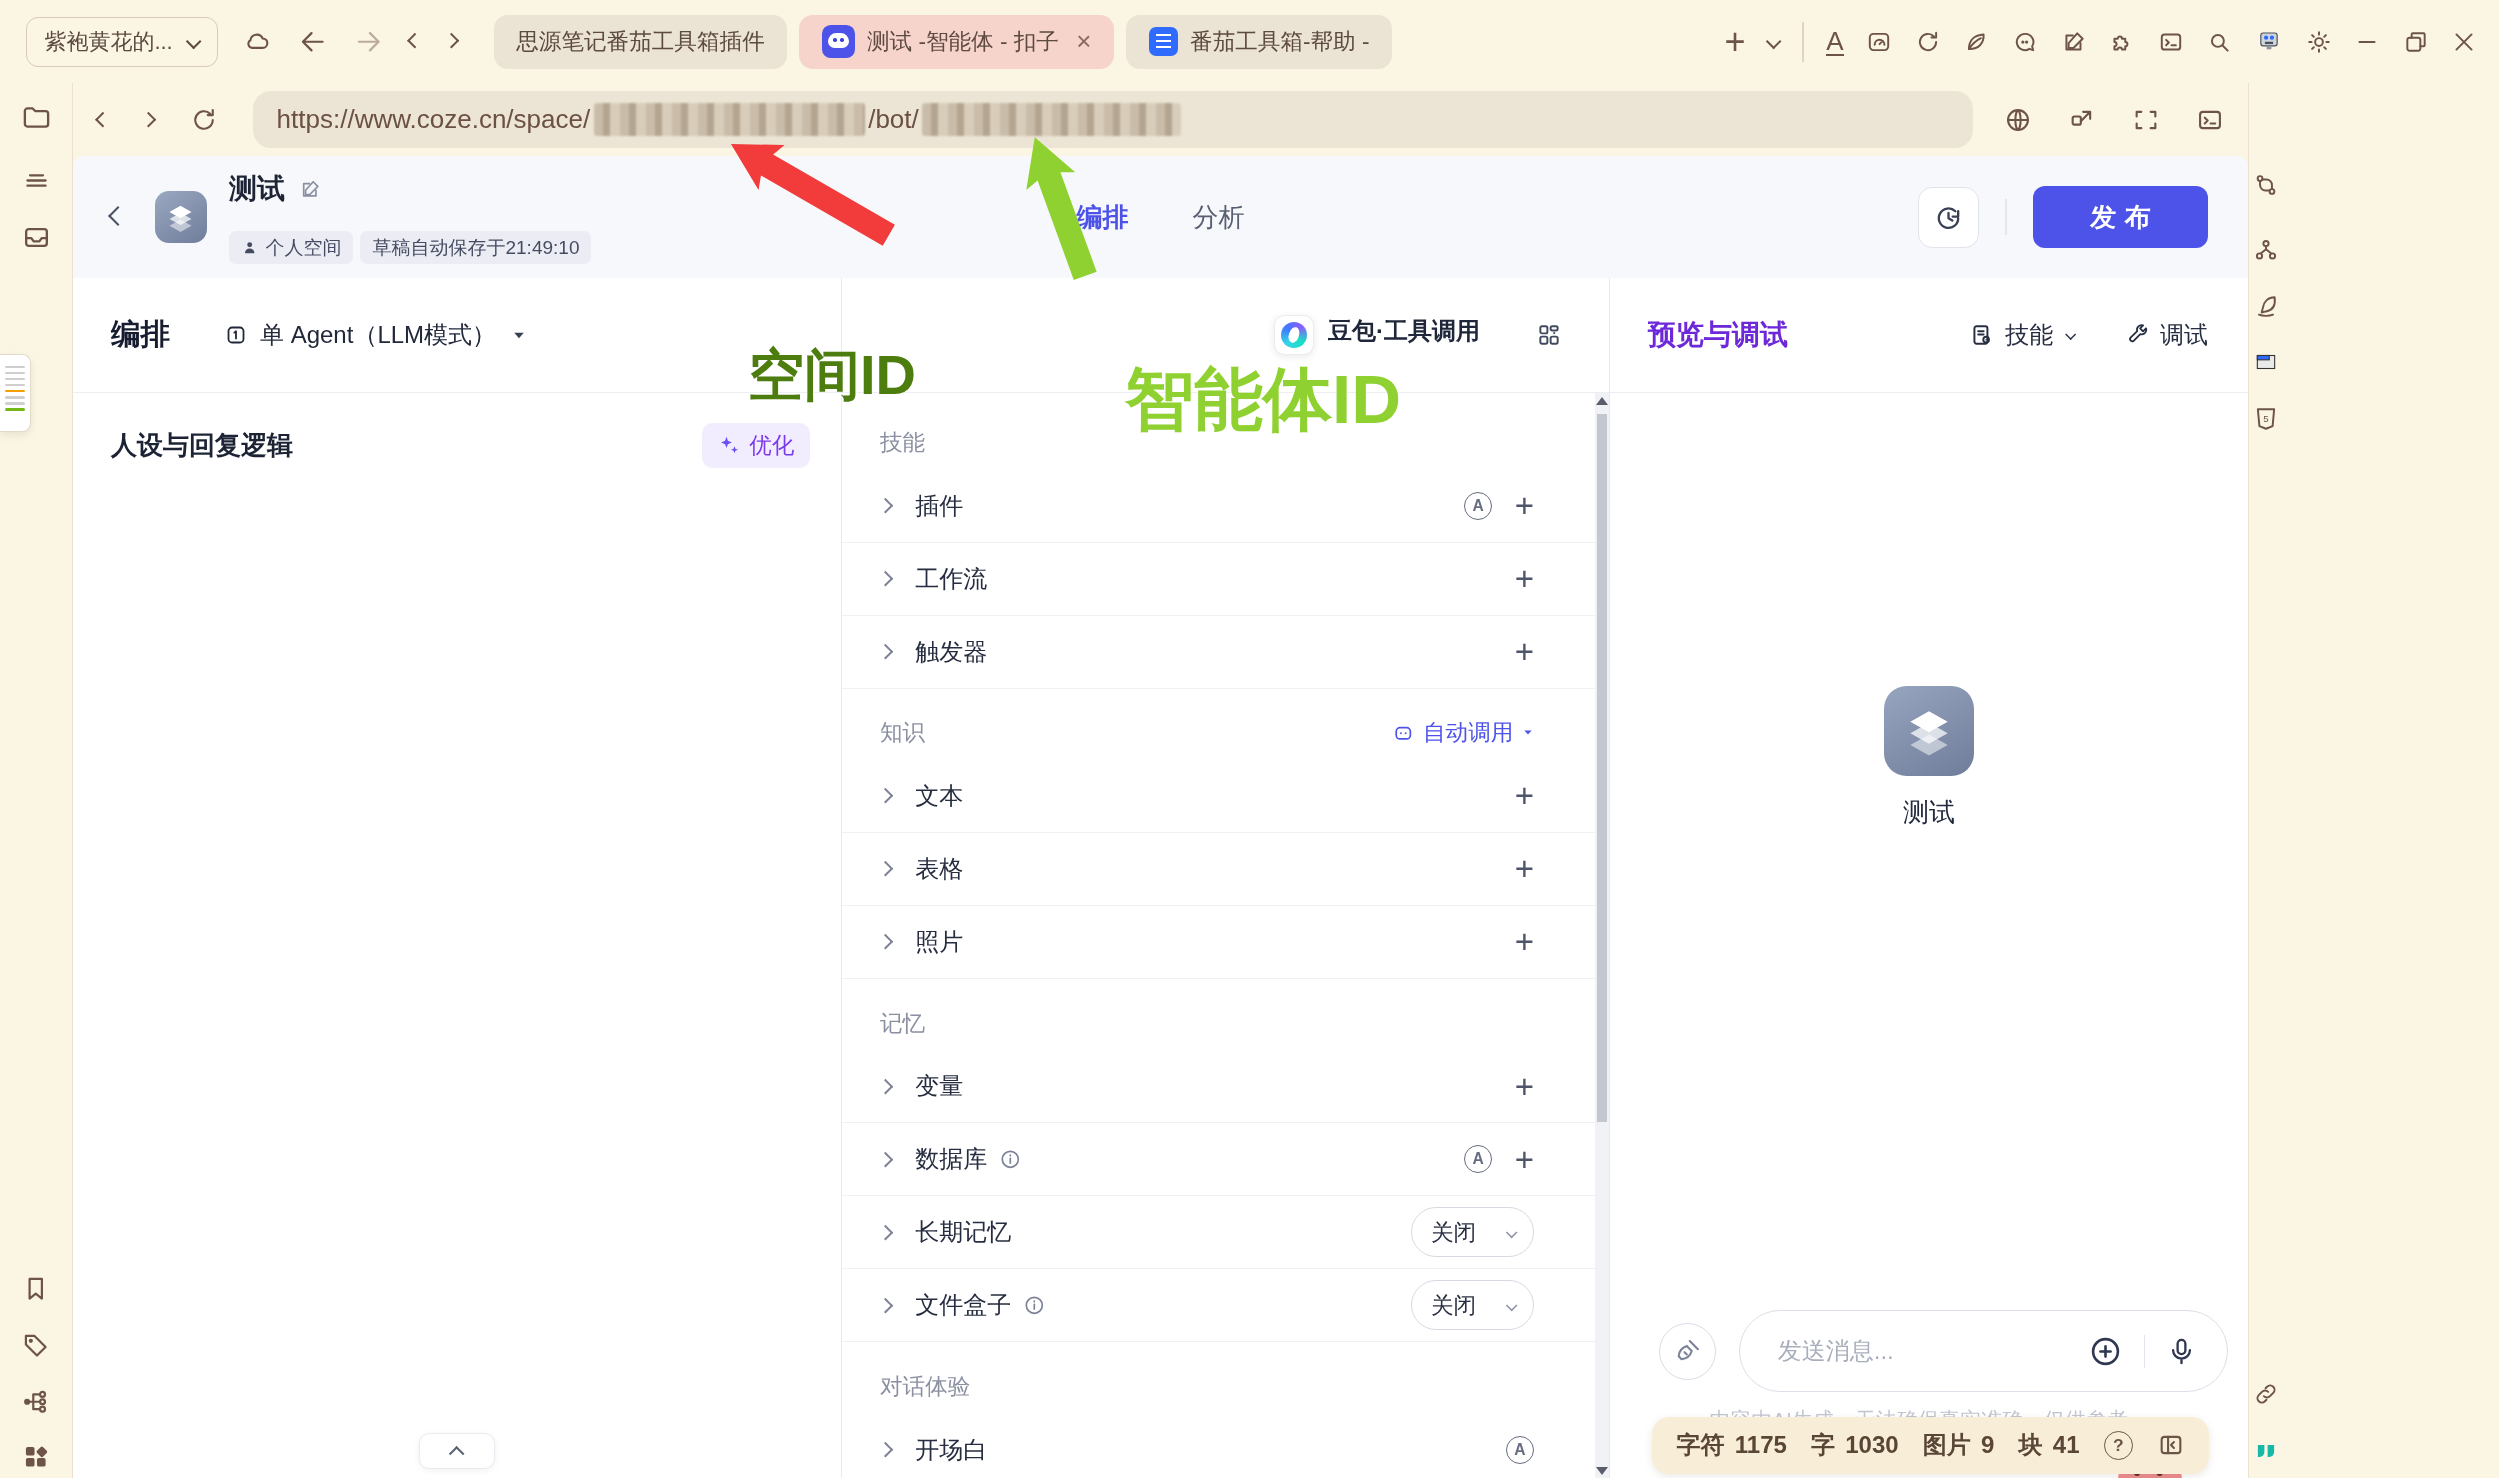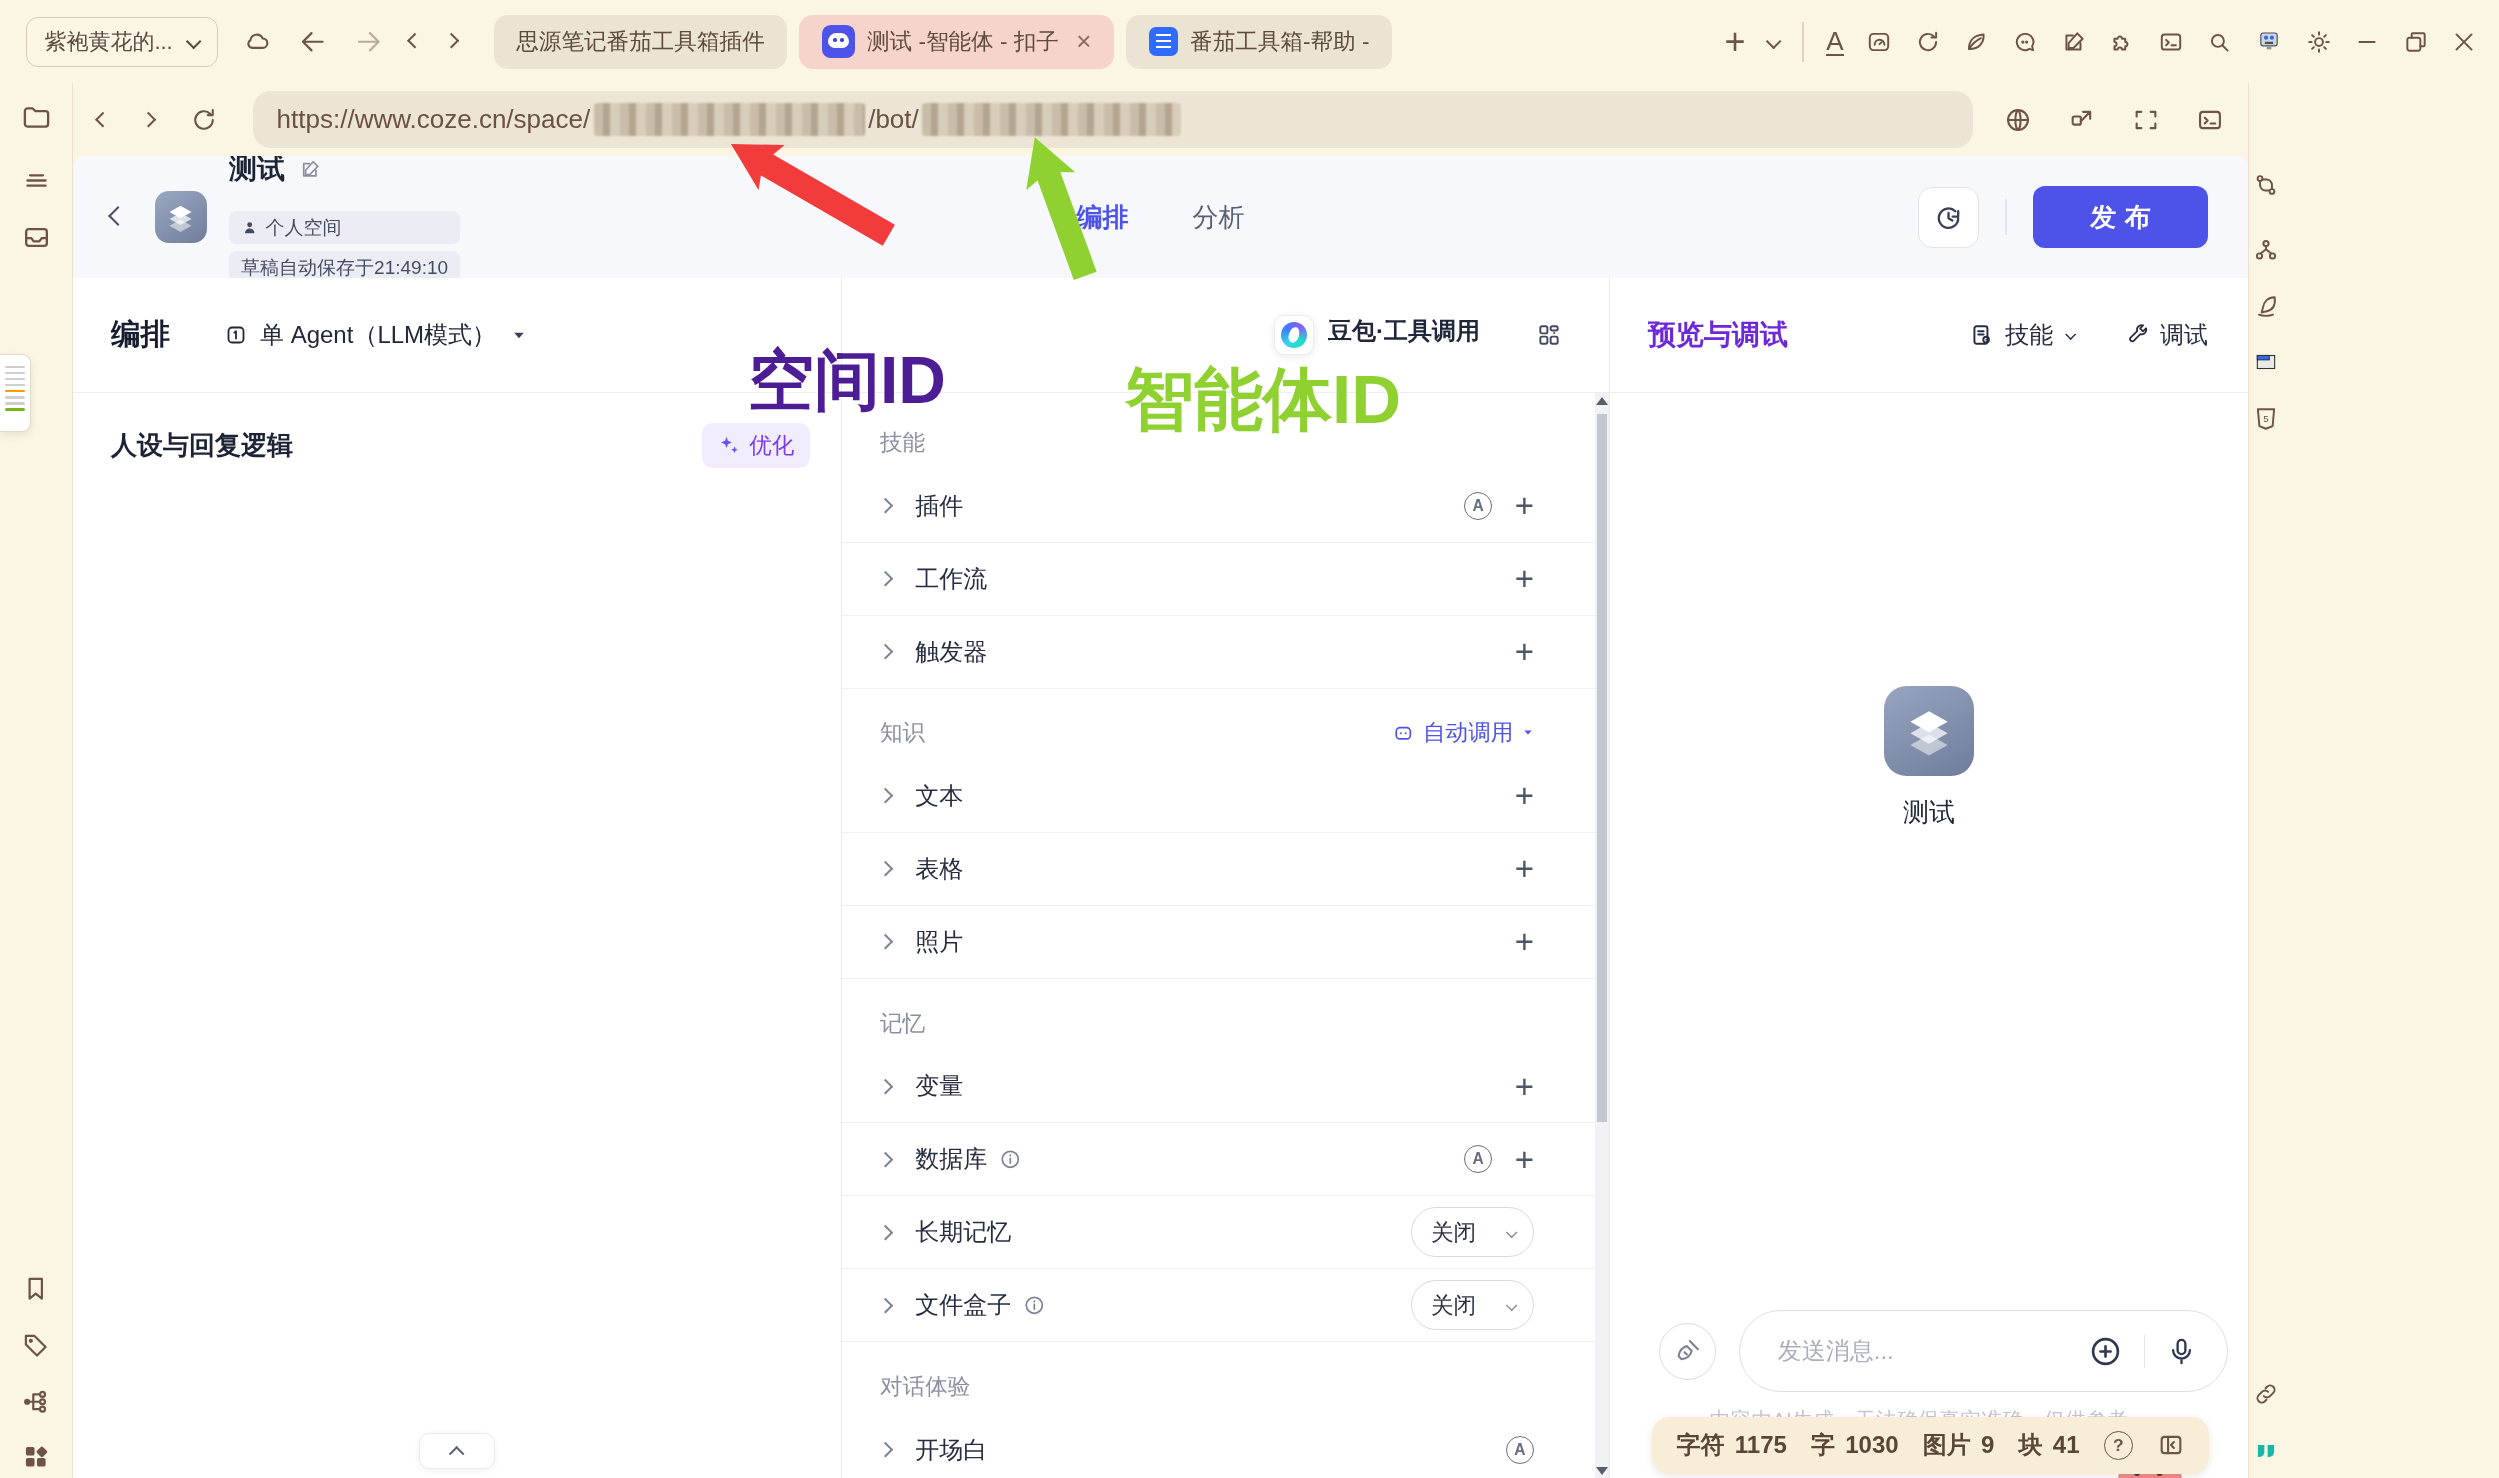--- a/index.html
+++ b/index.html
@@ -62,21 +62,21 @@
 
   
   .app { position:absolute; left:0; right:0; top:73px; bottom:0; background:#f7f8fb; border-radius:12px 12px 0 0; overflow:hidden; }
   .appheader { position:absolute; left:0; right:0; top:0; height:122px; display:flex; align-items:center; }
   .backchev { margin-left:38px; color:#4a5065; }
   .bot-avatar { width:52px; height:52px; border-radius:14px; margin-left:29.5px;
     background:linear-gradient(145deg,#9aa8c1,#6f7d9b); display:flex; align-items:center; justify-content:center; }
   .titlecol { margin-left:22.6px; }
   .titlerow { display:flex; align-items:center; gap:14px; }
   .bot-name { font-size:28px; font-weight:bold; color:#1d2436; }
-  .badgerow { display:flex; gap:7px; margin-top:23px;flex-direction:column; }
+  .badgerow { display:flex; gap:7px; margin-top:23px; }
   .badge { height:33px; background:#ecedf4; border-radius:7px; display:flex; align-items:center; gap:7px;
     padding:0 12px; font-size:19px; color:#454c62; }
   .ctabs { position:absolute; left:50%; transform:translateX(-50%); display:flex; gap:64px; align-items:center; }
   .ctab { font-size:26px; color:#5a6073; }
   .ctab.active { color:#4d53e8; font-weight:bold; }
   .hdr-right { margin-left:auto; display:flex; align-items:center; margin-right:40px; }
   .histbtn { width:61px; height:61px; border:1.7px solid #e2e4eb; border-radius:14px; background:#fff;
     display:flex; align-items:center; justify-content:center; color:#394055; }
   .hsep { width:1.7px; height:36px; background:#e4e6ed; margin:0 26px; }
   .publish { width:175px; height:62px; border-radius:12px; background:#4d53e8; color:#fff; font-size:26px; font-weight:bold;
@@ -152,21 +152,21 @@
 
   
   .wordcount { position:absolute; right:75px; bottom:5.2px; height:57px; background:#f8eed8; border-radius:17.4px;
     box-shadow:0 2.6px 8.7px rgba(90,70,40,.12); display:flex; align-items:center; gap:24px; padding:0 24px;
     font-size:24px; font-weight:600; color:#5a4636; z-index:70; }
   .wc-item { display:flex; gap:10.4px; align-items:baseline; }
   .q-ic { width:29.5px; height:29.5px; border:1.7px solid #6b5547; border-radius:50%; display:flex; align-items:center;
     justify-content:center; font-size:17.4px; font-weight:bold; color:#6b5547; }
   .ann-layer { position:absolute; inset:0; z-index:60; pointer-events:none; }
   .ann-text { position:absolute; font-weight:bold; line-height:1; text-shadow:0 0 5.2px rgba(255,255,255,.6); }
-  .ann-red { left:748px; top:347px; font-size:66px; color:#4c1d95; }
+  .ann-red { left:748px; top:347px; font-size:56px; color:#4d7c0f; }
   .ann-green { left:1125px; top:365px; font-size:69px; color:#8fd130; }
   .mascot { position:absolute; right:102px; bottom:0; width:64px; height:14px; border-radius:32px 32px 0 0;
     background:#ef8d8d; z-index:65; }
   .mascot:before { content:""; position:absolute; left:15.6px; top:5.2px; width:6px; height:6px; border-radius:50%;
     background:#5a2b2b; box-shadow:22.6px 0 0 #5a2b2b; }
 </style>
 </head>
 <body>
 
 <div class="screen">

